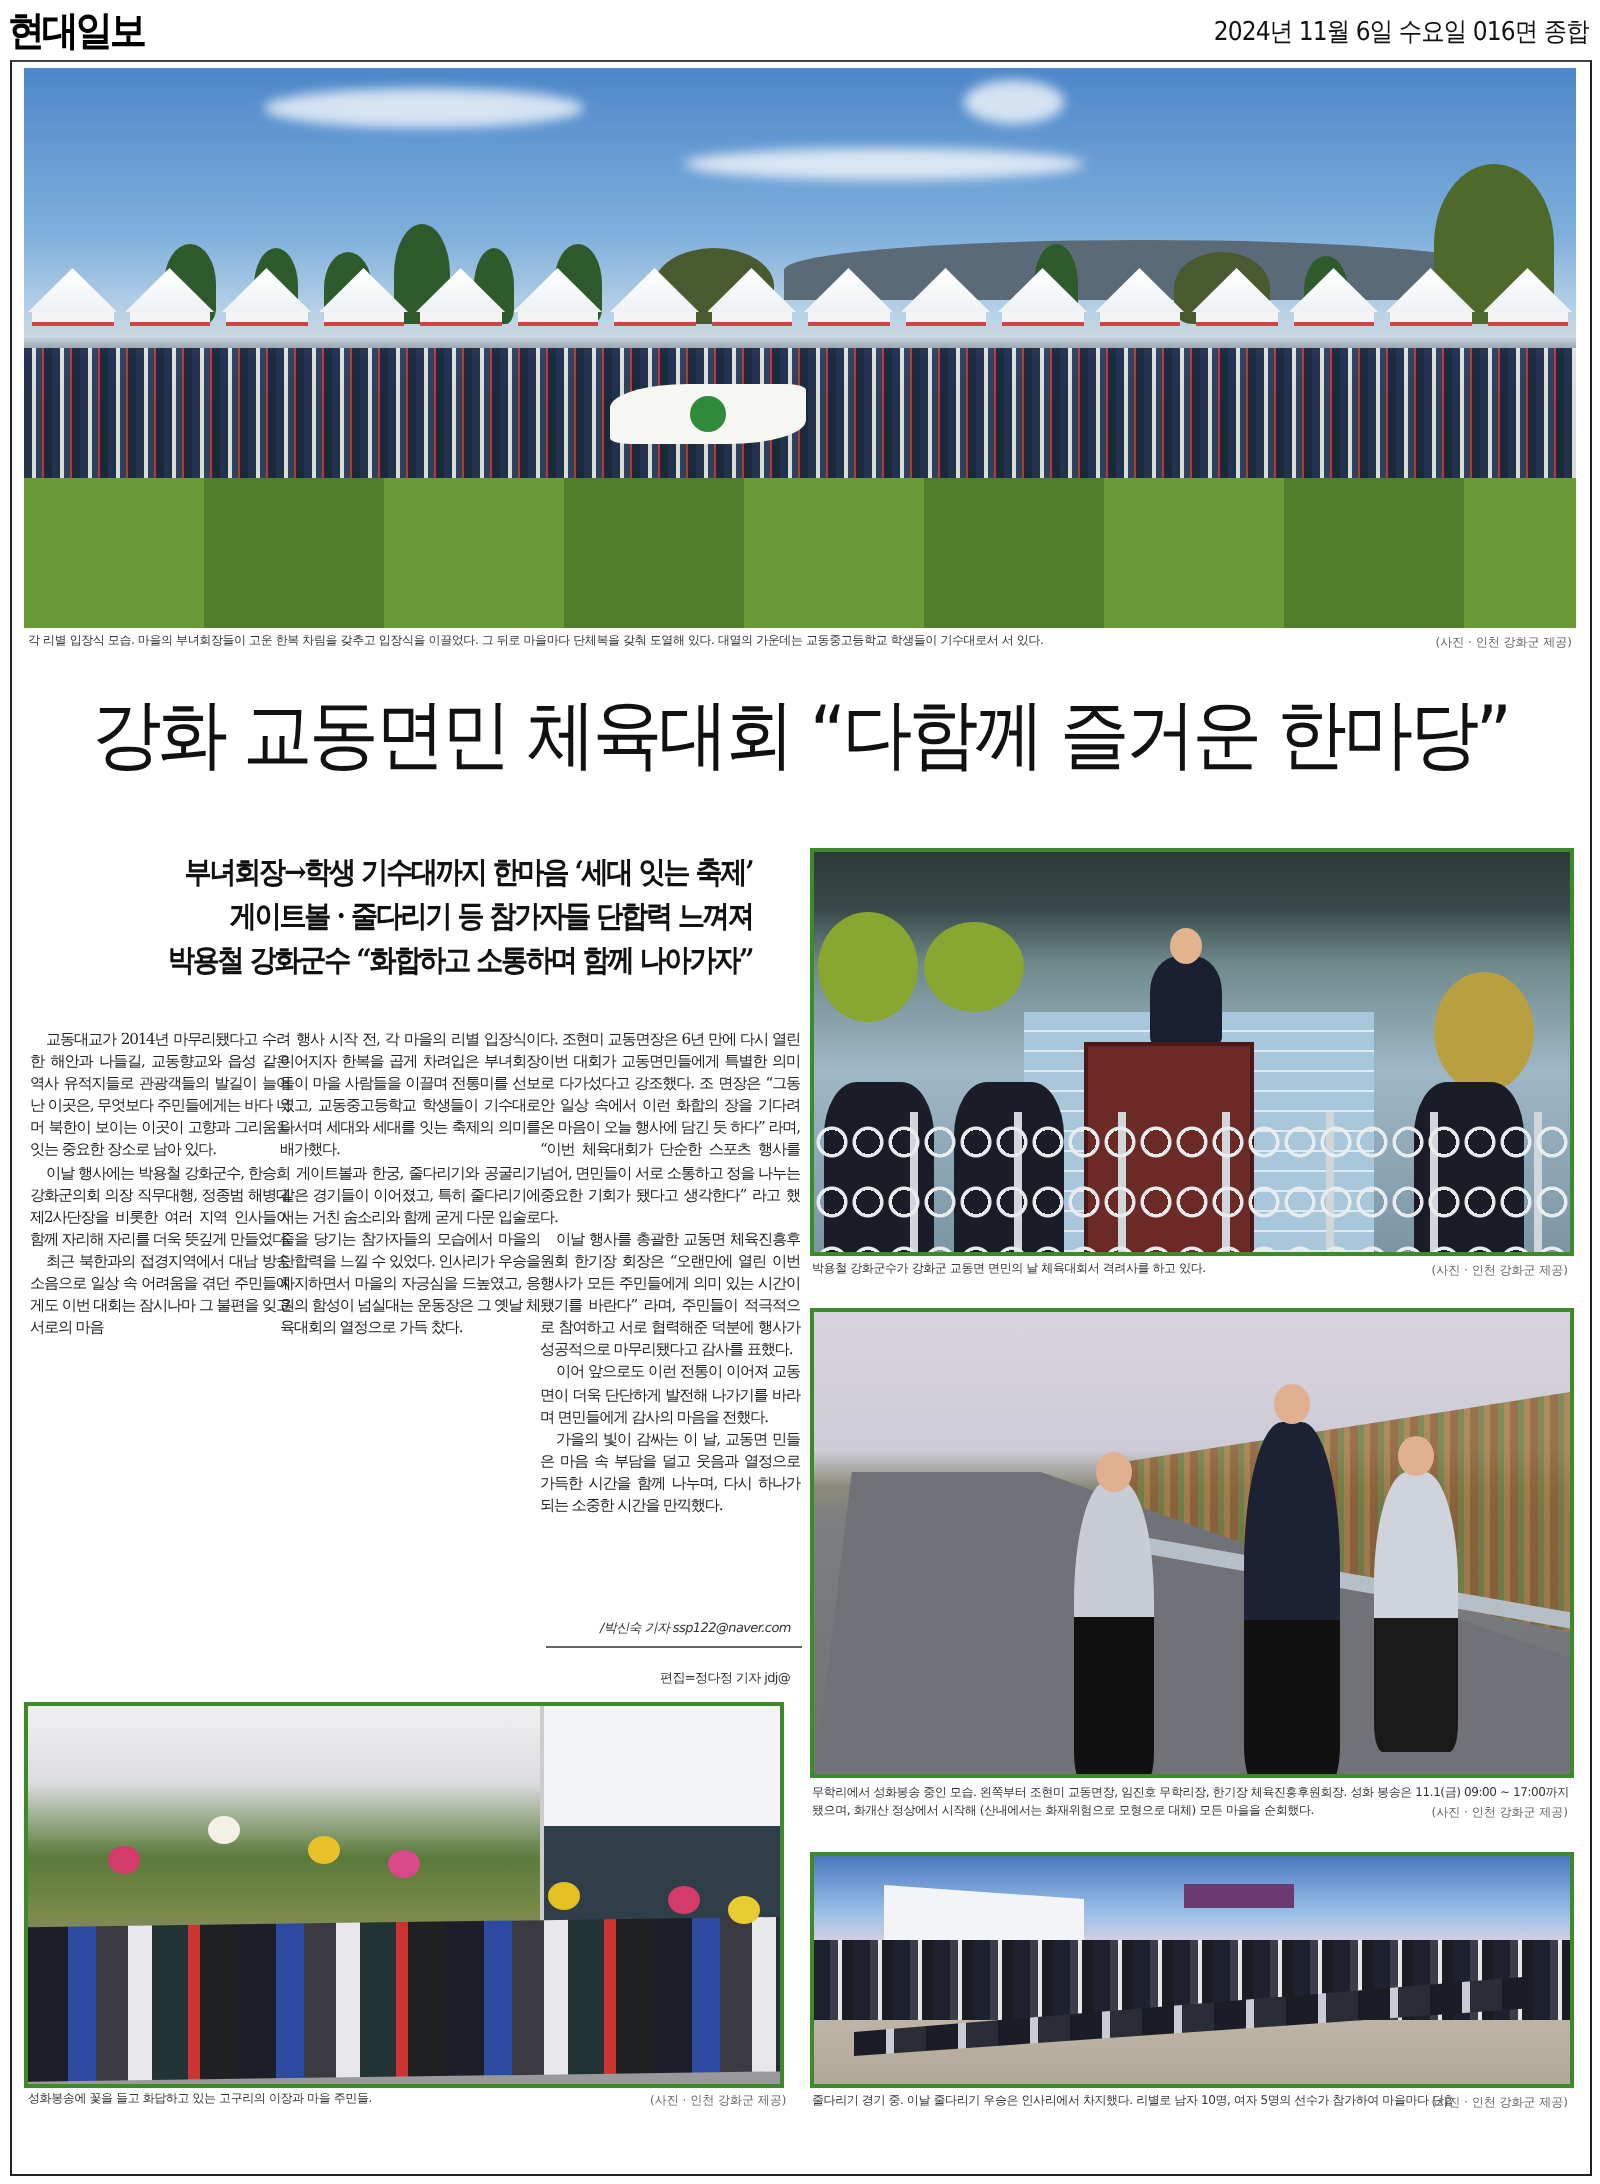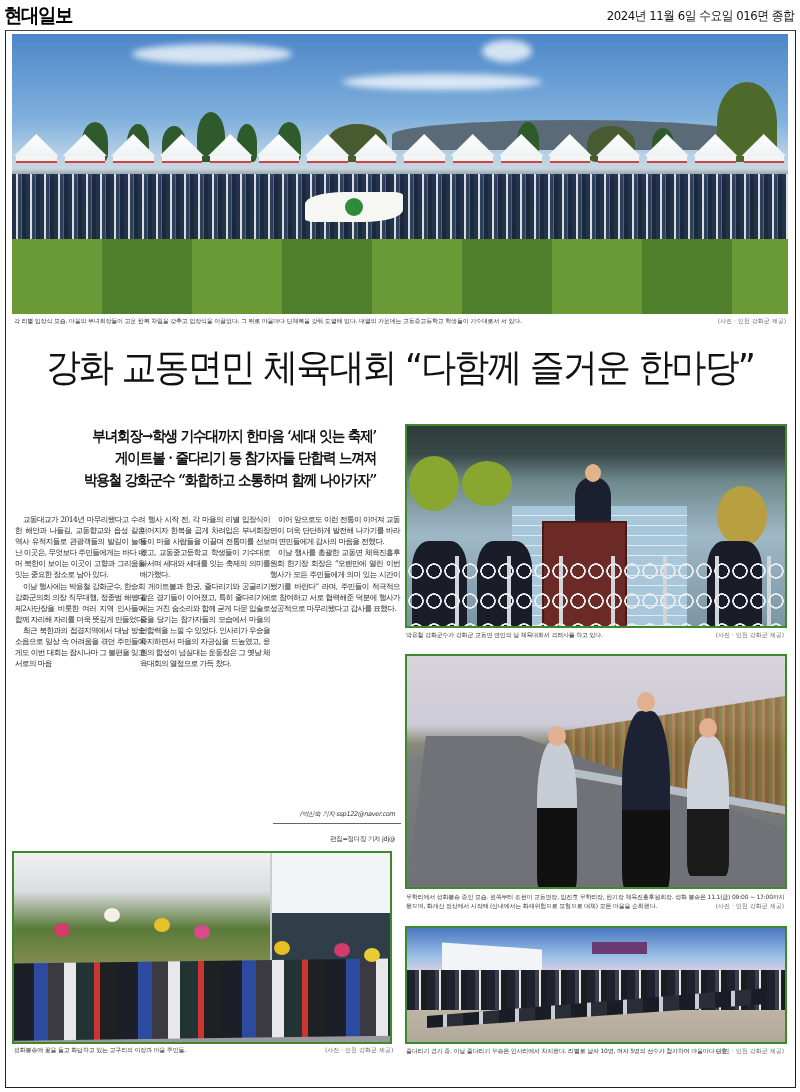--- a/index.html
+++ b/index.html
@@ -217,22 +217,24 @@
 <div class="body-col col1">
   <p>교동대교가 2014년 마무리됐다고 수려한 해안과 나들길, 교동향교와 읍성 같은 역사 유적지들로 관광객들의 발길이 늘어난 이곳은, 무엇보다 주민들에게는 바다 너머 북한이 보이는 이곳이 고향과 그리움을 잇는 중요한 장소로 남아 있다.</p>
   <p>이날 행사에는 박용철 강화군수, 한승희 강화군의회 의장 직무대행, 정종범 해병대 제2사단장을 비롯한 여러 지역 인사들이 함께 자리해 자리를 더욱 뜻깊게 만들었다.</p>
   <p>최근 북한과의 접경지역에서 대남 방송 소음으로 일상 속 어려움을 겪던 주민들에게도 이번 대회는 잠시나마 그 불편을 잊고 서로의 마음</p>
 </div>
 <div class="body-col col2">
   <p>행사 시작 전, 각 마을의 리별 입장식이 이어지자 한복을 곱게 차려입은 부녀회장들이 마을 사람들을 이끌며 전통미를 선보였고, 교동중고등학교 학생들이 기수대로 나서며 세대와 세대를 잇는 축제의 의미를 배가했다.</p>
   <p>게이트볼과 한궁, 줄다리기와 공굴리기 같은 경기들이 이어졌고, 특히 줄다리기에서는 거친 숨소리와 함께 굳게 다문 입술로 줄을 당기는 참가자들의 모습에서 마을의 단합력을 느낄 수 있었다. 인사리가 우승을 차지하면서 마을의 자긍심을 드높였고, 응원의 함성이 넘실대는 운동장은 그 옛날 체육대회의 열정으로 가득 찼다.</p>
 </div>
 <div class="body-col col3">
+  <p style="text-indent:0">다. 조현미 교동면장은 6년 만에 다시 열린 이번 대회가 교동면민들에게 특별한 의미로 다가섰다고 강조했다. 조 면장은 “그동안 일상 속에서 이런 화합의 장을 기다려 온 마음이 오늘 행사에 담긴 듯 하다” 라며, “이번 체육대회가 단순한 스포츠 행사를 넘어, 면민들이 서로 소통하고 정을 나누는 중요한 기회가 됐다고 생각한다” 라고 했다.</p>
+  <p>이날 행사를 총괄한 교동면 체육진흥후원회 한기장 회장은 “오랜만에 열린 이번 행사가 모든 주민들에게 의미 있는 시간이 됐기를 바란다” 라며, 주민들이 적극적으로 참여하고 서로 협력해준 덕분에 행사가 성공적으로 마무리됐다고 감사를 표했다.</p>
   <p>이어 앞으로도 이런 전통이 이어져 교동면이 더욱 단단하게 발전해 나가기를 바라며 면민들에게 감사의 마음을 전했다.</p>
-  <p>이날 행사를 총괄한 교동면 체육진흥후원회 한기장 회장은 “오랜만에 열린 이번 행사가 모든 주민들에게 의미 있는 시간이 됐기를 바란다” 라며, 주민들이 적극적으로 참여하고 서로 협력해준 덕분에 행사가 성공적으로 마무리됐다고 감사를 표했다.</p>
+  <p>가을의 빛이 감싸는 이 날, 교동면 민들은 마음 속 부담을 덜고 웃음과 열정으로 가득한 시간을 함께 나누며, 다시 하나가 되는 소중한 시간을 만끽했다.</p>
 </div>
 <div class="byline">/박신숙 기자 ssp122@naver.com</div>
 <div class="editor-rule"></div>
 <div class="editor">편집=정다정 기자 jdj@</div>
 
 <div class="photo photo-border podium">
   <div class="bush" style="left:2px;top:30px;width:50px;height:55px;"></div>
   <div class="bush" style="left:55px;top:35px;width:50px;height:45px;"></div>
   <div class="bush" style="left:310px;top:60px;width:50px;height:60px;background:#b8a040;"></div>
   <div class="stairs"></div>

